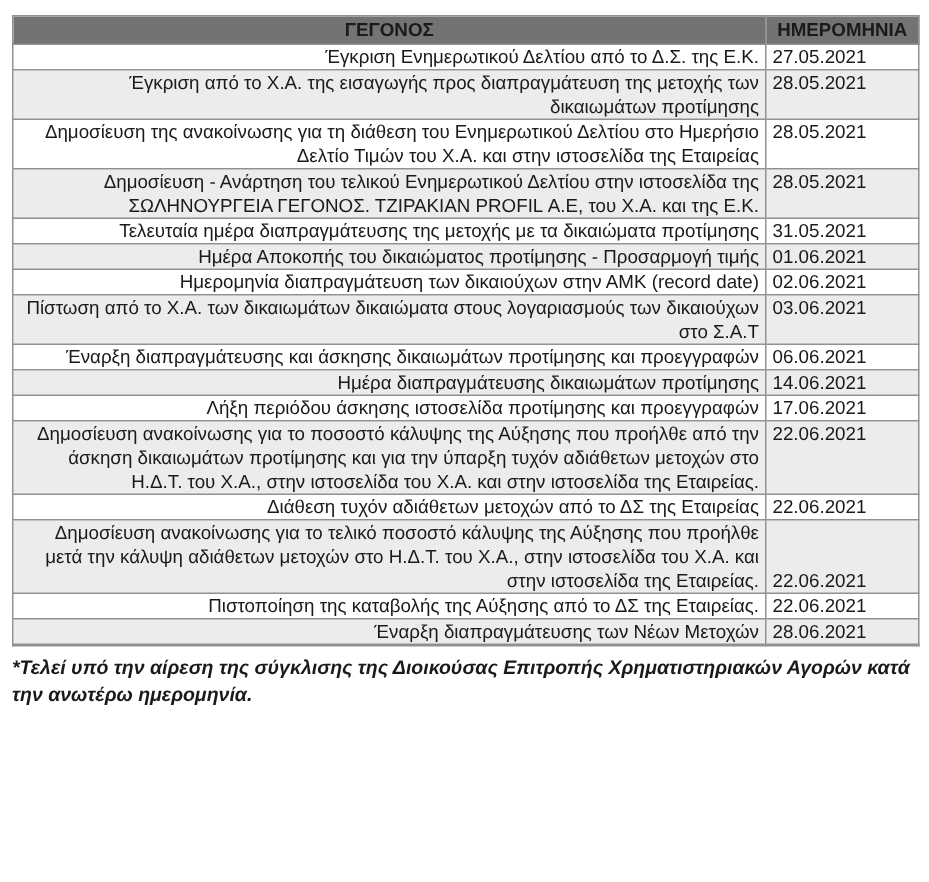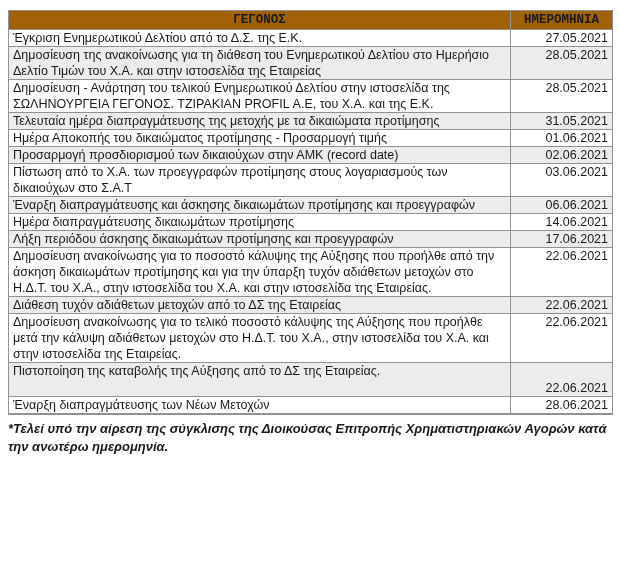--- a/index.html
+++ b/index.html
@@ -21,34 +21,34 @@
     width: 604px;
     font-size: 12.5px;
   }
   .timetable col.col-event { width: 502px; }
   .timetable col.col-date  { width: 102px; }
   .timetable th, .timetable td {
     border: 1px solid #919191;
     padding: 0 4px;
     line-height: 16px;
     vertical-align: top;
+    text-align: right;
   }
   .timetable th {
-    background: #a16207;
+    background: #737373;
     font-weight: bold;
     text-align: center;
     height: 18px;
     vertical-align: middle;
     font-size: 12.5px;
-    font-family: Liberation Mono, monospace;
   }
   .timetable tbody tr:nth-child(even) { background: #ECECEC; }
   .timetable tbody tr:nth-child(odd)  { background: #ffffff; }
   .timetable td.date-cell {
-    text-align: right;
+    text-align: left;
     white-space: nowrap;
   }
   
   .timetable tbody tr:nth-child(14) td { height: 33px; }
   .timetable tbody tr:nth-child(14) td.date-cell { vertical-align: bottom; }
   
   .timetable tbody tr:nth-child(20) td { height: 14px; }
   .footnote {
     margin: 5px 0 0 0;
     width: 604px;
@@ -72,20 +72,24 @@
         <th>ΓΕΓΟΝΟΣ</th>
         <th>ΗΜΕΡΟΜΗΝΙΑ</th>
       </tr>
     </thead>
     <tbody id="rows">
   <tr>
     <td class="event-cell">Έγκριση Ενημερωτικού Δελτίου από το Δ.Σ. της Ε.Κ.</td>
     <td class="date-cell">27.05.2021</td>
   </tr>
 
+  <tr>
+    <td class="event-cell">Έγκριση από το Χ.Α. της εισαγωγής προς διαπραγμάτευση της μετοχής των δικαιωμάτων προτίμησης</td>
+    <td class="date-cell">28.05.2021</td>
+  </tr>
 
 
   <tr>
     <td class="event-cell">Δημοσίευση της ανακοίνωσης για τη διάθεση του Ενημερωτικού Δελτίου στο Ημερήσιο Δελτίο Τιμών του Χ.Α. και στην ιστοσελίδα της Εταιρείας</td>
     <td class="date-cell">28.05.2021</td>
   </tr>
 
   <tr>
     <td class="event-cell">Δημοσίευση - Ανάρτηση του τελικού Ενημερωτικού Δελτίου στην ιστοσελίδα της ΣΩΛΗΝΟΥΡΓΕΙΑ ΓΕΓΟΝΟΣ. ΤΖΙΡΑΚΙΑΝ PROFIL Α.Ε, του Χ.Α. και της Ε.Κ.</td>
     <td class="date-cell">28.05.2021</td>
@@ -95,41 +99,41 @@
     <td class="event-cell">Τελευταία ημέρα διαπραγμάτευσης της μετοχής με τα δικαιώματα προτίμησης</td>
     <td class="date-cell">31.05.2021</td>
   </tr>
 
   <tr>
     <td class="event-cell">Ημέρα Αποκοπής του δικαιώματος προτίμησης - Προσαρμογή τιμής</td>
     <td class="date-cell">01.06.2021</td>
   </tr>
 
   <tr>
-    <td class="event-cell">Προσαρμογή προσδιορισμού των δικαιούχων στην ΑΜΚ (record date)</td>
+    <td class="event-cell">Ημερομηνία διαπραγμάτευση των δικαιούχων στην ΑΜΚ (record date)</td>
     <td class="date-cell">02.06.2021</td>
   </tr>
 
   <tr>
-    <td class="event-cell">Πίστωση από το Χ.Α. των προεγγραφών προτίμησης στους λογαριασμούς των δικαιούχων στο Σ.Α.Τ</td>
+    <td class="event-cell">Πίστωση από το Χ.Α. των δικαιωμάτων δικαιώματα στους λογαριασμούς των δικαιούχων στο Σ.Α.Τ</td>
     <td class="date-cell">03.06.2021</td>
   </tr>
 
   <tr>
     <td class="event-cell">Έναρξη διαπραγμάτευσης και άσκησης δικαιωμάτων προτίμησης και προεγγραφών</td>
     <td class="date-cell">06.06.2021</td>
   </tr>
 
   <tr>
     <td class="event-cell">Ημέρα διαπραγμάτευσης δικαιωμάτων προτίμησης</td>
     <td class="date-cell">14.06.2021</td>
   </tr>
 
   <tr>
-    <td class="event-cell">Λήξη περιόδου άσκησης δικαιωμάτων προτίμησης και προεγγραφών</td>
+    <td class="event-cell">Λήξη περιόδου άσκησης ιστοσελίδα προτίμησης και προεγγραφών</td>
     <td class="date-cell">17.06.2021</td>
   </tr>
 
   <tr>
     <td class="event-cell">Δημοσίευση ανακοίνωσης για το ποσοστό κάλυψης της Αύξησης που προήλθε από την άσκηση δικαιωμάτων προτίμησης και για την ύπαρξη τυχόν αδιάθετων μετοχών στο Η.Δ.Τ. του Χ.Α., στην ιστοσελίδα του Χ.Α. και στην ιστοσελίδα της Εταιρείας.</td>
     <td class="date-cell">22.06.2021</td>
   </tr>
 
   <tr>
     <td class="event-cell">Διάθεση τυχόν αδιάθετων μετοχών από το ΔΣ της Εταιρείας</td>

